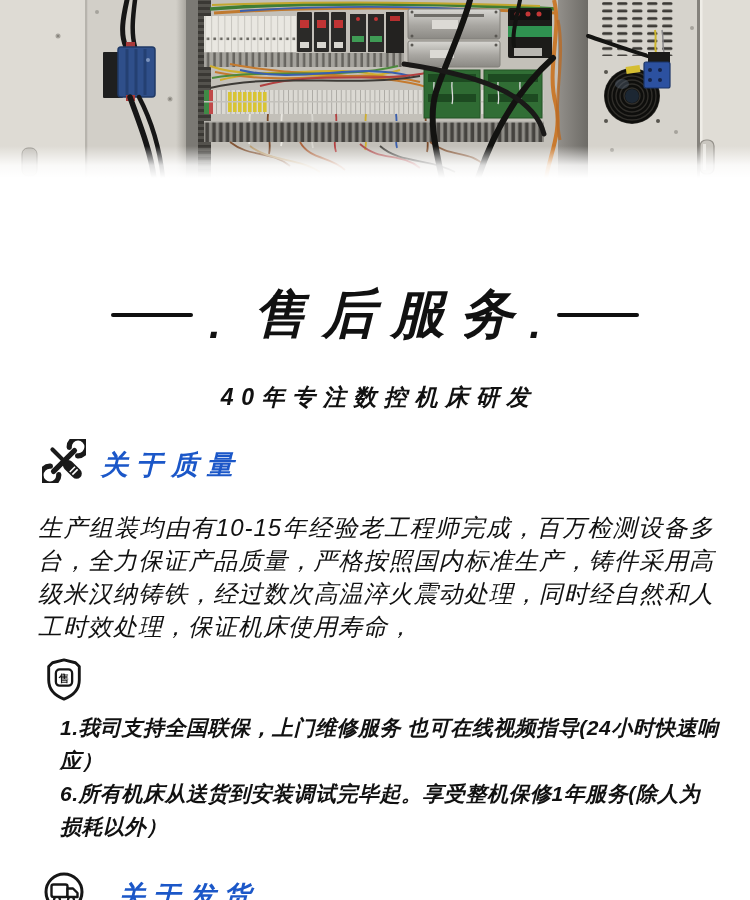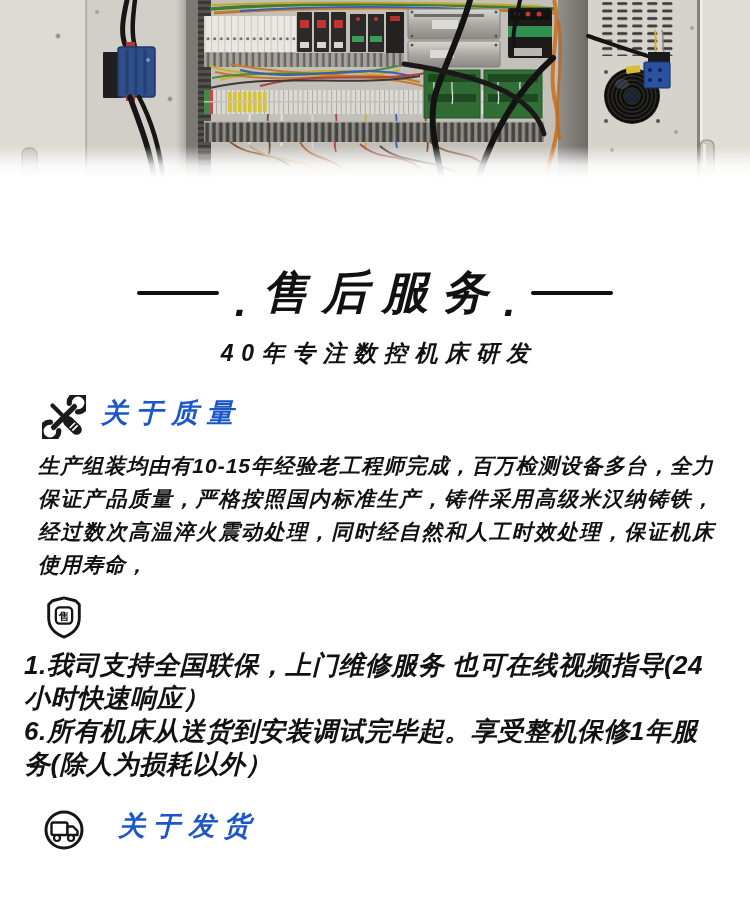--- a/index.html
+++ b/index.html
@@ -7,38 +7,38 @@
     width:750px;height:900px;background:#ffffff;color:#111111;
     font-family:"Liberation Sans","DejaVu Sans",sans-serif;
     overflow:hidden;position:relative;
   }
   .hero{width:750px;height:178px;display:block;}
   .hero svg{display:block;}
 
   .title-row{display:flex;align-items:center;justify-content:center;gap:16px;margin-top:84px;}
   .hline{width:82px;height:4px;background:#0f0f0f;border-radius:2px;}
   .tdot{font-size:42px;font-weight:900;font-style:italic;line-height:0;transform:translateY(9px);}
-  .page-title{margin:0;font-size:46px;font-weight:900;font-style:italic;
+  .page-title{margin:17px;font-size:53px;font-weight:900;font-style:italic;
     letter-spacing:0.30em;margin-right:-0.30em;white-space:nowrap;}
   .subtitle{text-align:center;margin-top:14px;font-size:23px;font-weight:800;font-style:italic;
     letter-spacing:0.33em;margin-right:-0.33em;}
 
   section{display:block;}
-  .sec-head{display:flex;align-items:flex-start;gap:15px;margin:26px 0 0 42px;}
+  .sec-head{display:flex;align-items:flex-end;gap:15px;margin:26px 0 0 42px;}
   .sec-head.tight{margin-top:14px;}
   .sec-head.mid{margin-top:27px;gap:32px;}
   .sec-icon{width:44px;height:44px;flex:0 0 auto;}
   .sec-icon svg{width:44px;height:44px;display:block;}
   .sec-title{margin:0;font-size:27px;font-weight:800;font-style:italic;color:#1b57c8;
     letter-spacing:0.30em;white-space:nowrap;}
 
-  .body-text{margin:10px 36px 0 38px;font-size:21px;font-weight:700;font-style:italic;
+  .body-text{margin:28px 36px 0 38px;font-size:24px;font-weight:400;font-style:italic;
     line-height:33px;letter-spacing:1px;text-align:justify;}
-  .items{list-style:none;margin:10px 30px 0 24px;padding:0;
-    font-size:26px;font-weight:700;font-style:italic;line-height:33px;letter-spacing:0.5px;}
+  .items{list-style:none;margin:10px 30px 0 60px;padding:0;
+    font-size:21px;font-weight:700;font-style:italic;line-height:33px;letter-spacing:0.5px;}
 </style>
 </head>
 <body>
 
 <div>
 
   <div class="hero">
     <svg viewBox="0 0 750 178" width="750" height="178" xmlns="http://www.w3.org/2000/svg">
       <defs>
         <linearGradient id="metal" x1="0" y1="0" x2="0" y2="1">

